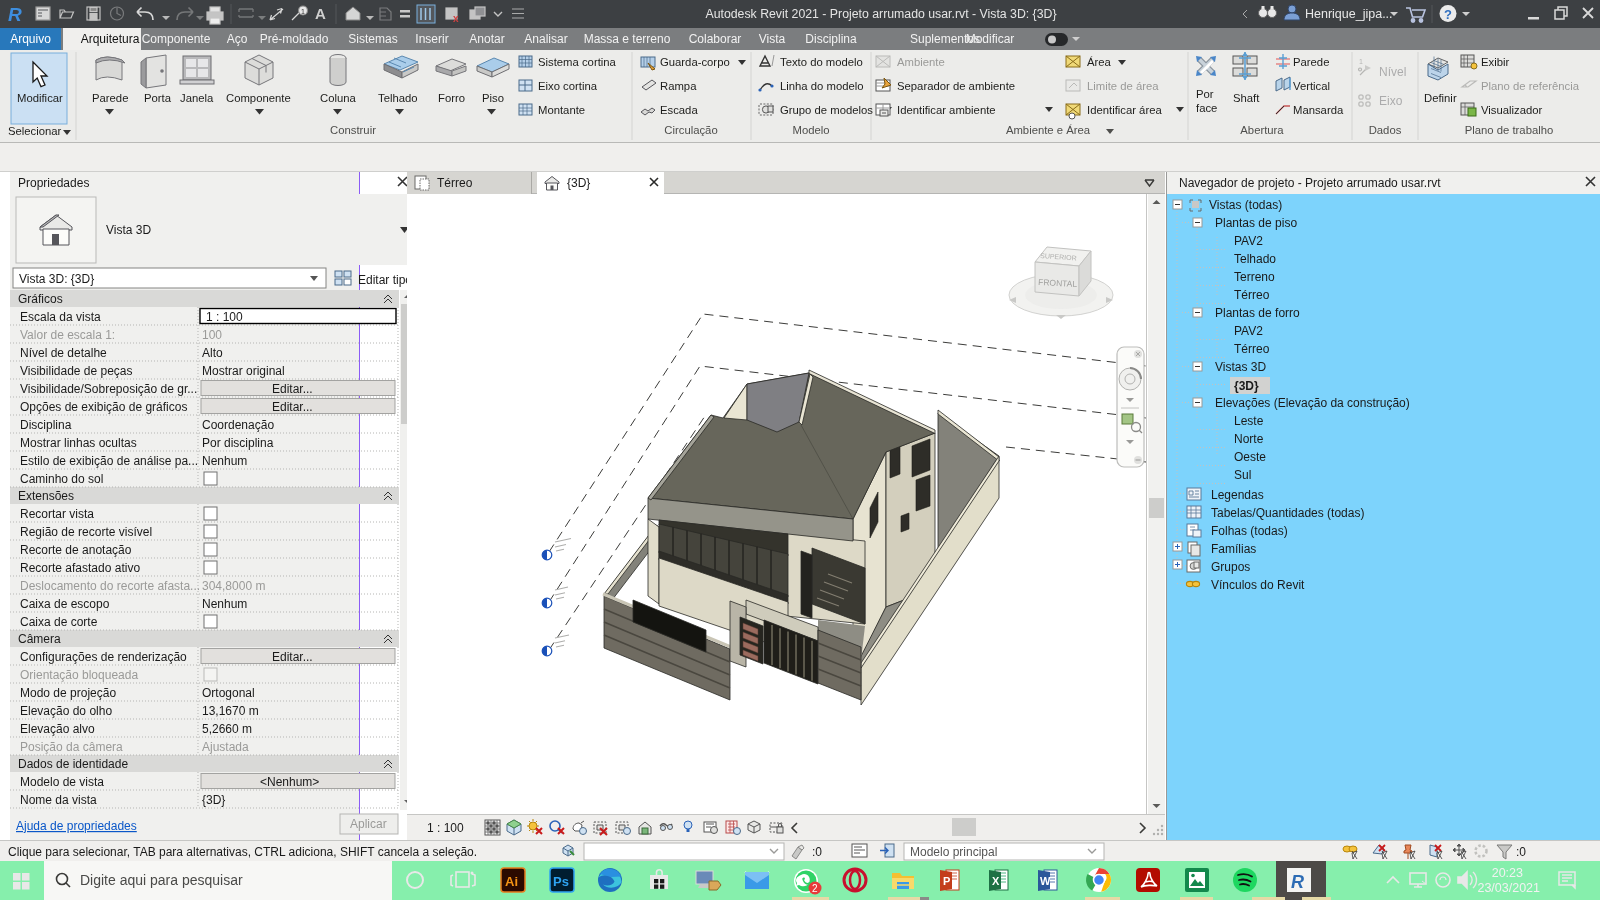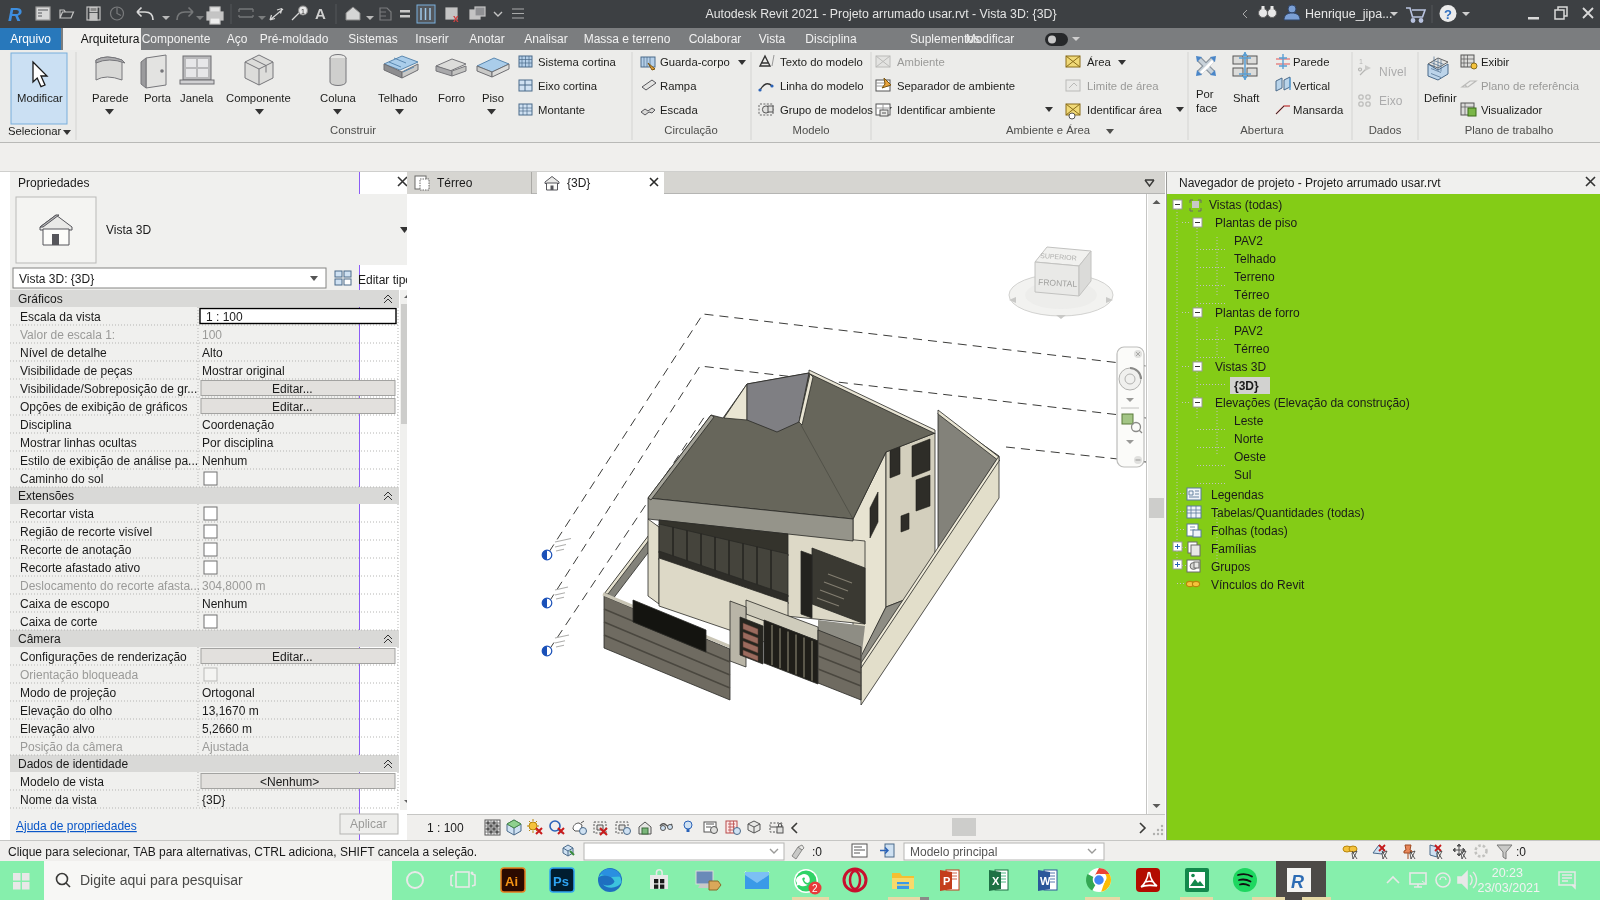--- a/index.html
+++ b/index.html
@@ -3,21 +3,21 @@
 <style>
 *{margin:0;padding:0;box-sizing:border-box;font-family:"Liberation Sans",sans-serif;}
 html,body{width:1600px;height:900px;overflow:hidden;background:#fff;}
 .abs{position:absolute;}
 #titlebar{position:absolute;left:0;top:0;width:1600px;height:28px;background:#3d4043;color:#d8d8d8;}
 #tabrow{position:absolute;left:0;top:28px;width:1600px;height:22px;background:#7b7d7f;}
 #ribbon{position:absolute;left:0;top:50px;width:1600px;height:93px;background:#ececea;border-bottom:1px solid #b9b9b7;}
 #optbar{position:absolute;left:0;top:143px;width:1600px;height:29px;background:#f0efed;border-bottom:1px solid #cfcfcd;}
 #props{position:absolute;left:0;top:172px;width:350px;height:668px;background:#f0f0ee;border-right:1px solid #8b5cf6;margin-left:10px;}
 #canvasarea{position:absolute;left:407px;top:172px;width:758px;height:668px;background:#fff;}
-#browser{position:absolute;left:1166px;top:172px;width:434px;height:668px;background:#84cc16;border-left:1px solid #9a9a98;text-align:center;}
+#browser{position:absolute;left:1166px;top:172px;width:434px;height:668px;background:#7dd3fc;border-left:1px solid #9a9a98;text-align:center;}
 #statusbar{position:absolute;left:0;top:840px;width:1600px;height:21px;background:#f0efed;border-top:1px solid #c6c6c4;text-align:center;}
 #taskbar{position:absolute;left:0;top:861px;width:1600px;height:49px;background:#86efac;}
 .tab{position:absolute;top:0;height:22px;line-height:22px;color:#f2f2f2;font-size:12px;text-align:center;transform:translateX(-50%);}
 .tsel{background:#f0efed;color:#111;transform:none;left:63px;}
 .tarq{background:#2878bb;color:#fff;transform:none;}
 </style></head>
 <body>
 <div id="titlebar">
 <svg class="abs" style="left:0;top:0" width="1600" height="28">
 

